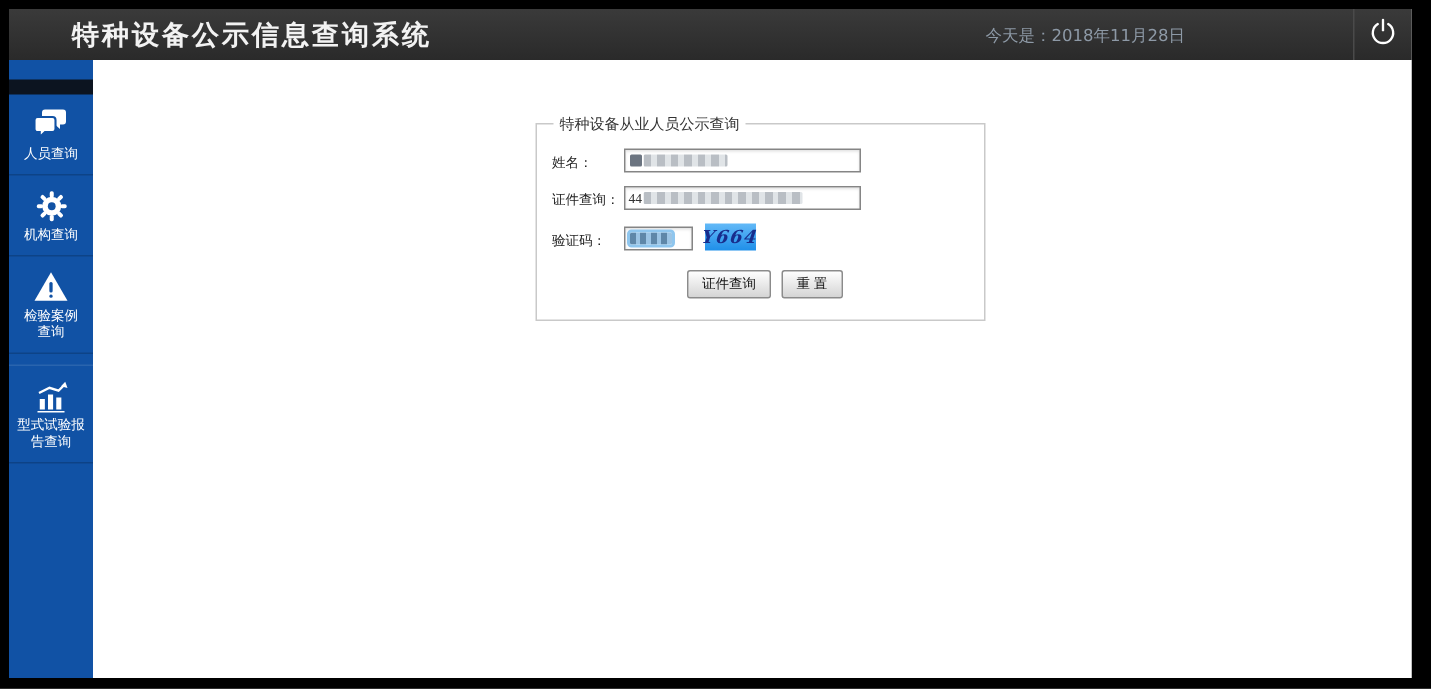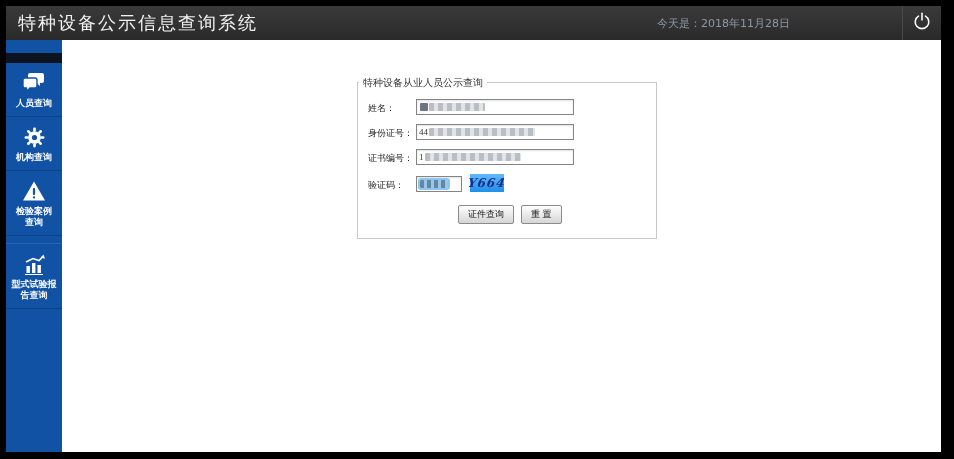--- a/index.html
+++ b/index.html
@@ -3,40 +3,40 @@
 <meta charset="utf-8">
 <style>
   html,body{margin:0;padding:0;background:#000;}
   body{font-family:"DejaVu Sans","Liberation Sans",sans-serif;}
   .stage{position:relative;width:954px;height:459px;background:#000;overflow:hidden;}
   .frame{position:absolute;left:6px;top:6px;width:935px;height:446px;background:#fff;}
 
   
   .header{position:absolute;left:0;top:0;width:100%;height:34px;
           background:linear-gradient(#3a3a3a,#2a2a2a);display:flex;align-items:center;}
-  .title{color:#f2f2f2;font-size:18px;font-weight:normal;letter-spacing:2px;padding-left:12px;white-space:nowrap;}
+  .title{color:#f2f2f2;font-size:18px;font-weight:bold;letter-spacing:2px;padding-left:42px;white-space:nowrap;}
   .header-right{margin-left:auto;display:flex;align-items:center;height:100%;}
   .date{color:#8d99a6;font-size:11px;margin-right:112px;white-space:nowrap;}
   .power{width:38px;height:100%;border-left:1px solid #4a4a4a;display:flex;align-items:center;justify-content:center;cursor:pointer;}
 
   
   .content{position:absolute;top:34px;left:0;right:0;bottom:0;display:flex;}
   .sidebar{width:56px;background:#1152a5;display:flex;flex-direction:column;flex-shrink:0;}
   .sb-strip{height:13px;}
   .sb-dark{height:10px;background:#0c1420;}
-  .sb-item{padding:8px 2px 7px;text-align:center;color:#fff;cursor:pointer;border-bottom:1px solid rgba(0,0,0,.18);font-weight:bold;}
+  .sb-item{padding:8px 2px 7px;text-align:center;color:#fff;cursor:pointer;border-bottom:1px solid rgba(0,0,0,.18);}
   .sb-item.gap{margin-top:7px;border-top:1px solid rgba(255,255,255,.10);text-align:center;}
   .sb-icon{height:24px;display:flex;align-items:center;justify-content:center;margin-bottom:3px;}
   .sb-label{font-size:9px;line-height:11px;white-space:nowrap;}
   .main{flex:1;background:#fff;position:relative;}
 
   
   .fieldset{position:absolute;left:295px;top:42px;width:300px;border:1px solid #c9c9c9;
             padding:16px 10px 14px;box-sizing:border-box;background:#fff;}
-  .legend{position:absolute;top:-7px;left:1px;background:#fff;padding:0 4px;font-size:10px;color:#333;white-space:nowrap;}
+  .legend{position:absolute;top:-7px;left:11px;background:#fff;padding:0 4px;font-size:10px;color:#333;white-space:nowrap;}
   .row{display:flex;align-items:flex-end;margin-bottom:9px;}
   .flabel{width:48px;font-size:9px;color:#222;flex-shrink:0;white-space:nowrap;}
   .ibox{width:158px;height:16px;border:1px solid #858585;background:#fff;display:flex;align-items:center;
         padding:0 2px;box-sizing:border-box;font-size:9px;color:#444;box-shadow:inset 0 1px 2px rgba(0,0,0,.12);font-family:Liberation Serif, serif;}
   .ibox.small{width:46px;}
   .prefix{font-size:9px;color:#333;}
   .redact{height:8px;border-radius:1px;margin-left:1px;
           background:repeating-linear-gradient(90deg,#b9bec4 0 5px,#e0e4e7 5px 9px);}
   .redact.dark{width:8px;background:#6b7480;}
   .redact.sel{background:repeating-linear-gradient(90deg,#5f87a8 0 4px,#9cc4e4 4px 7px);outline:2px solid #8fc6ee;outline-offset:0;}
@@ -142,34 +142,27 @@
           <div class="row">
             <div class="flabel">姓名：</div>
             <div class="ibox">
               <span class="prefix"></span>
               <span class="redact dark"></span>
               <span class="redact" style="width:56px"></span>
             </div>
           </div>
 
           <div class="row">
-            <div class="flabel">身份证号：</div>
+            <div class="flabel">证件查询：</div>
             <div class="ibox">
               <span class="prefix">44</span>
               <span class="redact" style="width:106px"></span>
             </div>
           </div>
 
-          <div class="row">
-            <div class="flabel">证书编号：</div>
-            <div class="ibox">
-              <span class="prefix">1</span>
-              <span class="redact" style="width:96px"></span>
-            </div>
-          </div>
 
           <div class="row">
             <div class="flabel">验证码：</div>
             <div class="ibox small">
               <span class="redact sel" style="width:28px"></span>
             </div>
             <div class="captcha">
               <span>Y664</span>
             </div>
           </div>

